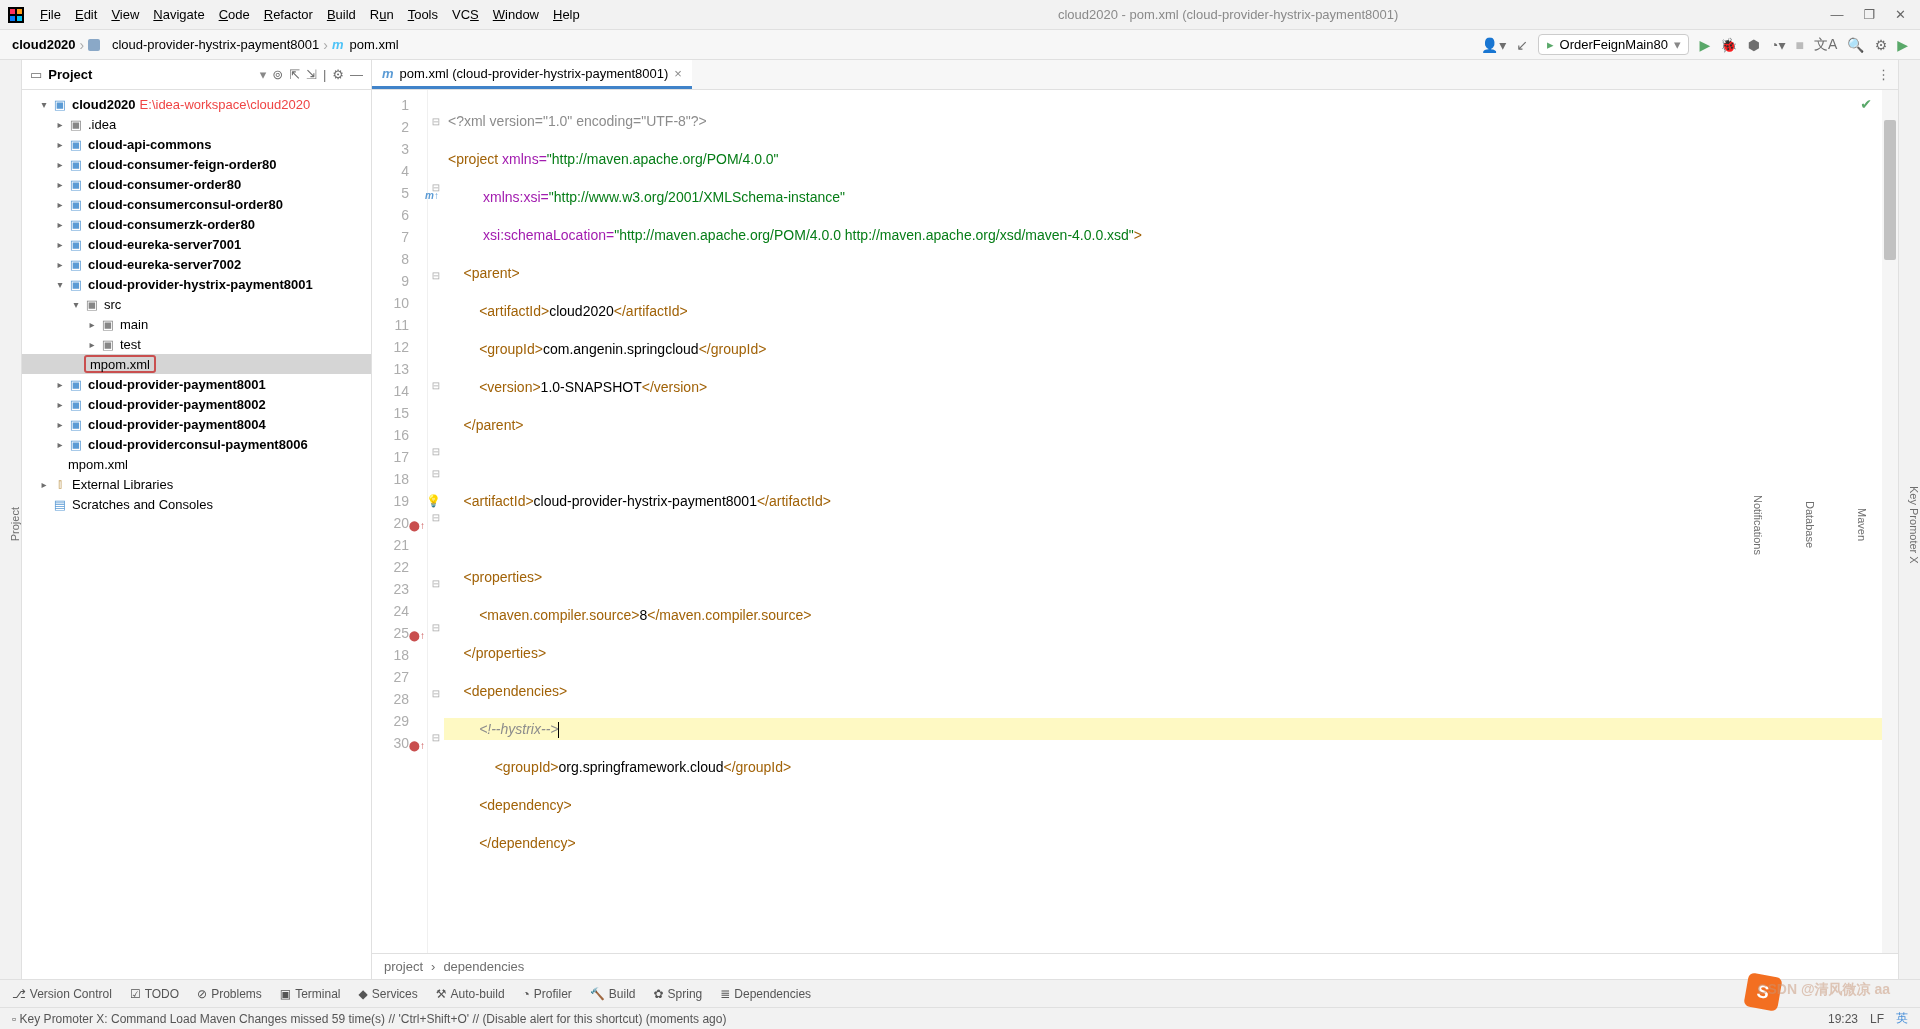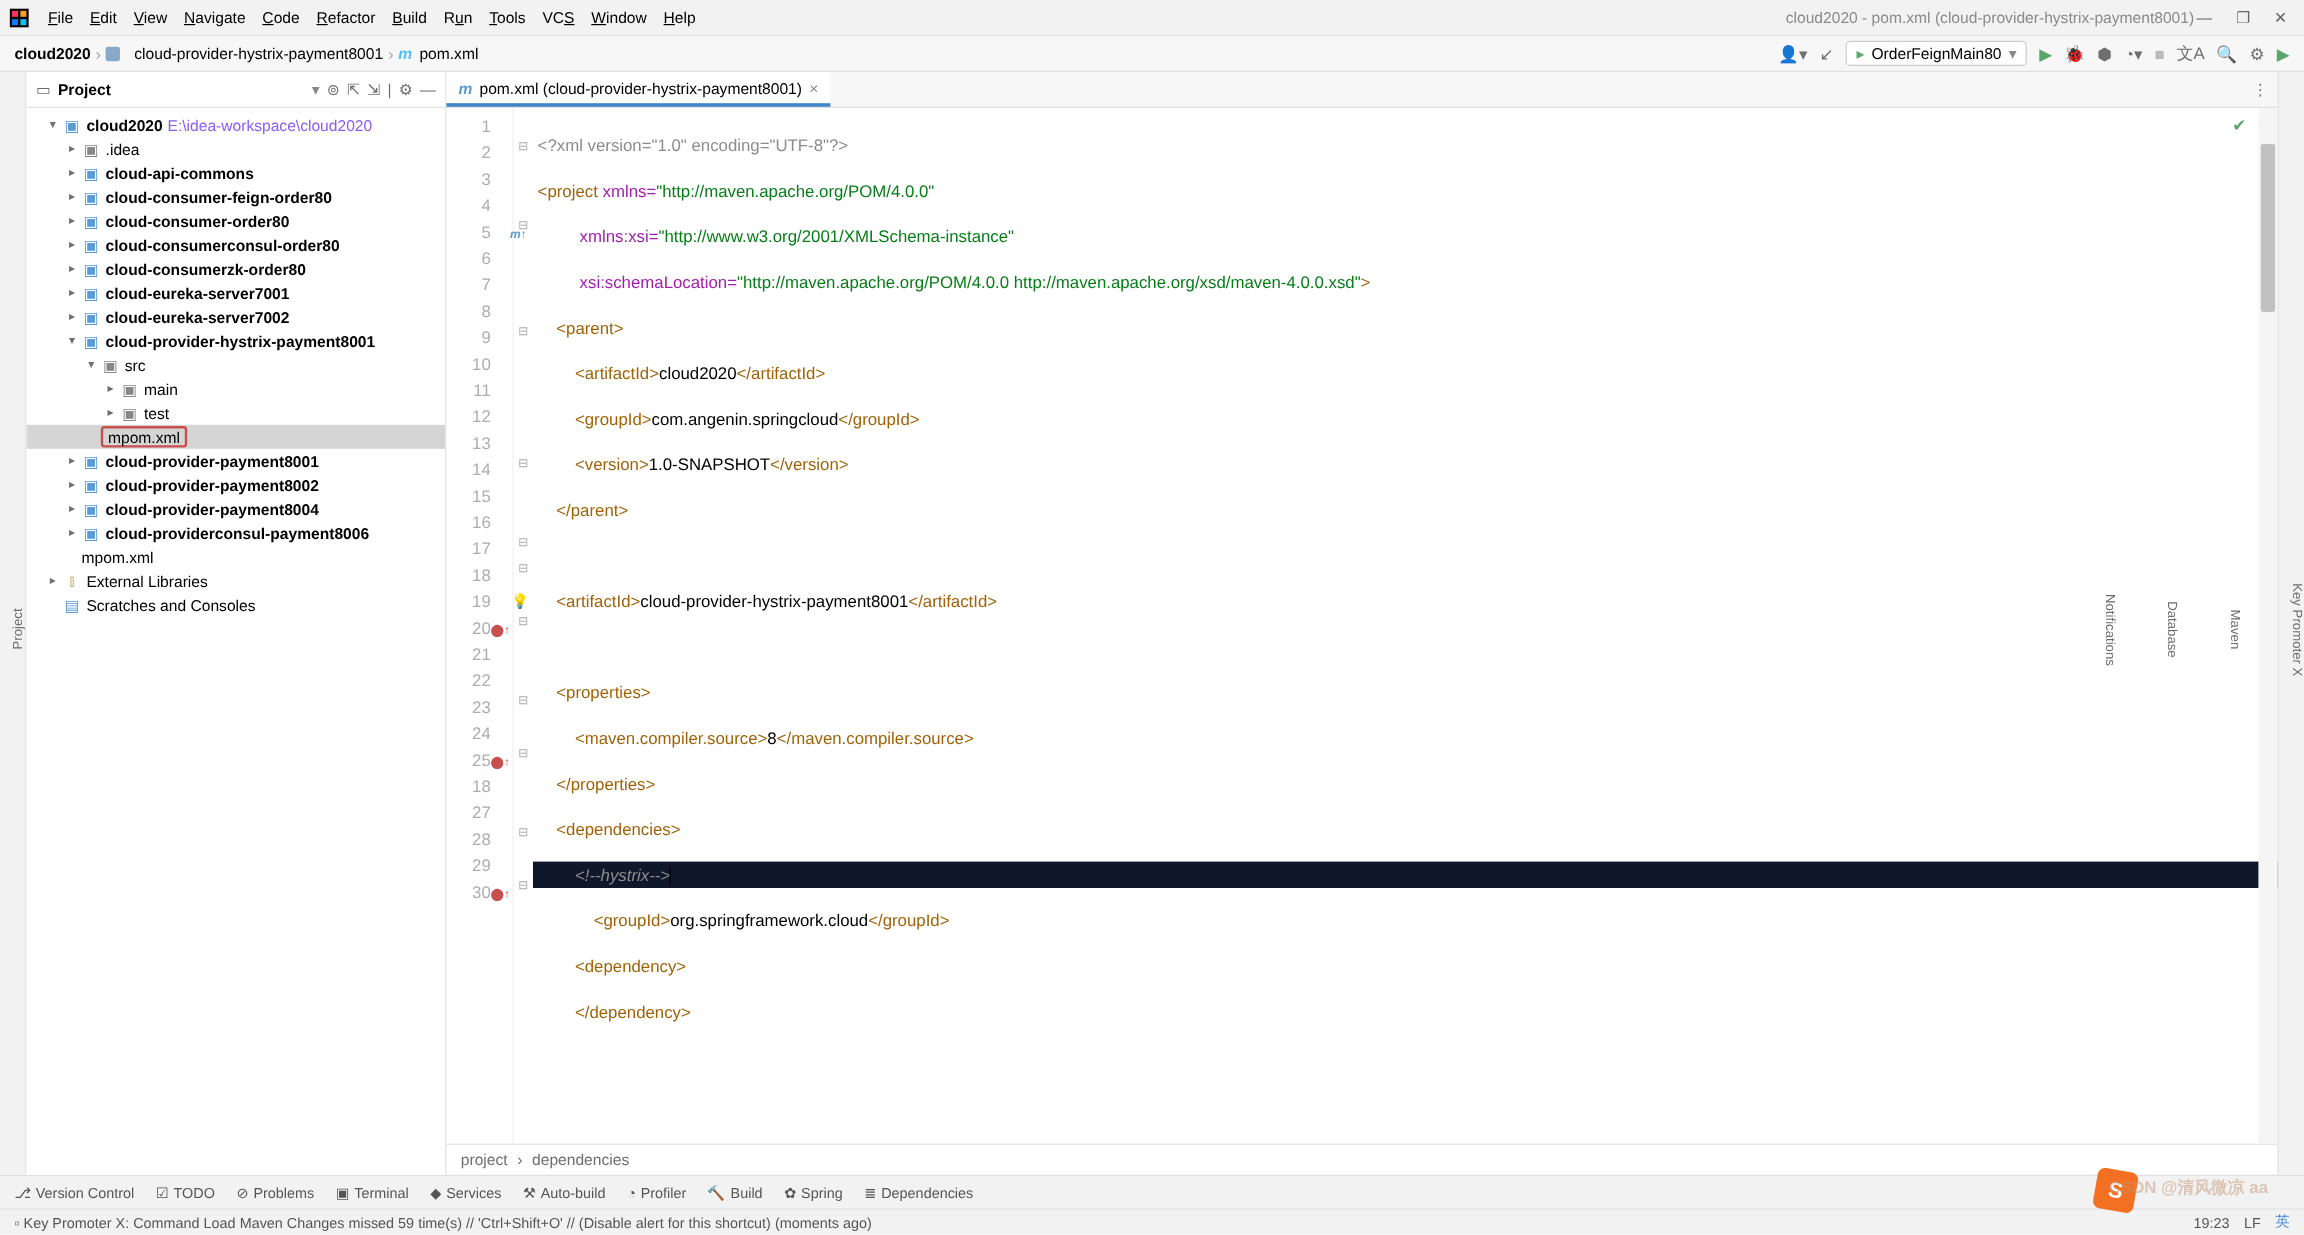--- a/index.html
+++ b/index.html
@@ -1,21 +1,21 @@
 <!DOCTYPE html>
 <html><head>
 <meta charset="utf-8">
 <style>
 * { margin: 0; padding: 0; box-sizing: border-box; font-family: "Segoe UI", Arial, sans-serif; }
 body { background: #fff; color: #000; font-size: 13px; overflow: hidden; width: 1920px; height: 1029px; position: relative; }
 .menubar { height: 30px; display: flex; align-items: center; padding: 0 8px; background: #f2f2f2; border-bottom: 1px solid #e0e0e0; gap: 2px; }
 .menubar .logo { width: 16px; height: 16px; margin-right: 8px; }
 .menubar .menu-item { padding: 4px 6px; cursor: pointer; }
 .menubar .menu-item u { text-decoration: underline; }
-.menubar .title { flex: 1; text-align: right; color: #8a8a8a; margin-left: 40px; }
+.menubar .title { flex: 1; text-align: center; color: #8a8a8a; margin-left: 40px; }
 .menubar .win-controls { display: flex; gap: 20px; padding-right: 6px; }
 .menubar .win-controls span { color: #666; cursor: pointer; }
 .navbar { height: 30px; display: flex; align-items: center; padding: 0 12px; background: #f7f7f7; border-bottom: 1px solid #e0e0e0; }
 .navbar .crumb { display: flex; align-items: center; gap: 4px; }
 .navbar .crumb-sep { margin: 0 4px; color: #aaa; font-size: 14px; }
 .navbar .m-icon { color: #4fc3f7; font-style: italic; font-weight: bold; margin-right: 2px; }
 .navbar .toolbar { margin-left: auto; display: flex; align-items: center; gap: 10px; }
 .navbar .run-config { border: 1px solid #ccc; border-radius: 4px; padding: 2px 8px; display: flex; align-items: center; gap: 6px; background: #fff; }
 .navbar .tool-icon { color: #6e6e6e; cursor: pointer; font-size: 14px; }
 .navbar .run-icon { color: #59a869; }
@@ -29,42 +29,42 @@
 .project-header .label { flex: 1; font-weight: bold; }
 .project-header .hicon { color: #6e6e6e; cursor: pointer; font-size: 13px; }
 .tree { flex: 1; overflow: auto; padding: 4px 0; font-size: 13px; }
 .tree-row { display: flex; align-items: center; height: 20px; padding-right: 6px; white-space: nowrap; cursor: pointer; }
 .tree-row .arrow { width: 16px; text-align: center; color: #6e6e6e; font-size: 10px; }
 .tree-row .ficon { width: 16px; text-align: center; margin-right: 4px; }
 .tree-row .fold { color: #878787; }
 .tree-row .mod { color: #5b9bd5; }
 .tree-row .name { }
 .tree-row .bold { font-weight: bold; }
-.tree-row .path { color: #8b5cf6; margin-left: 4px; text-align: center; }
+.tree-row .path { color: #ef4444; margin-left: 4px; text-align: center; }
 .tree-row.selected { background: #d5d5d5; }
 .tree-row.boxed .box { border: 2px solid #c94f4f; border-radius: 3px; padding: 0 4px; display: inline-flex; align-items: center; height: 18px; }
 .ind1 { padding-left: 30px; } .ind2 { padding-left: 46px; } .ind3 { padding-left: 62px; } .ind0 { padding-left: 14px; }
 .editor-area { flex: 1; display: flex; flex-direction: column; min-width: 0; }
 .tabs { height: 30px; display: flex; align-items: center; border-bottom: 1px solid #e0e0e0; background: #f7f7f7; }
 .tab { height: 100%; display: flex; align-items: center; padding: 0 10px; border-bottom: 3px solid #4083c9; background: #fff; gap: 6px; position: relative; }
 .tab .close { color: #8a8a8a; cursor: pointer; font-size: 13px; }
 .tab-m { color: #5b9bd5; font-style: italic; font-weight: bold; }
 .tabs .menu-dots { margin-left: auto; margin-right: 8px; color: #6e6e6e; cursor: pointer; }
 .editor { flex: 1; display: flex; font-family: "JetBrains Mono", Consolas, monospace; font-size: 14px; position: relative; overflow: hidden; }
 .gutter { width: 56px; background: #fff; border-right: 1px solid #f0f0f0; padding-top: 4px; text-align: right; color: #adadad; }
 .gutter .ln { height: 22px; line-height: 22px; padding-right: 18px; position: relative; }
 .gutter .gicon { position: absolute; right: 2px; top: 3px; font-size: 10px; }
 .gutter .mark-m { color: #5b9bd5; font-style: italic; font-weight: bold; right: -12px; }
 .gutter .mark-up { color: #c94f4f; }
 .fold-strip { width: 16px; padding-top: 4px; }
 .fold-strip .fr { height: 22px; text-align: center; color: #adadad; font-size: 10px; position: relative; }
 .fold-strip .bulb { color: #f0a732; position: absolute; left: -2px; top: 4px; font-size: 12px; }
 .code { flex: 1; padding-top: 4px; white-space: pre; overflow: hidden; }
 .code .cl { height: 22px; line-height: 22px; padding-left: 4px; }
-.code .hl { background: #0f172a; }
+.code .hl { background: #fef9c3; }
 .tag { color: #a16207; } .attr { color: #a21caf; } .str { color: #067d17; } .cmt { color: #8c8c8c; font-style: italic; } .txt { color: #000; } .pi { color: #8c8c8c; }
 .code-status { position: absolute; right: 26px; top: 6px; color: #59a869; font-size: 14px; }
 .scrollbar-track { position: absolute; right: 0; top: 0; bottom: 0; width: 16px; background: #f5f5f5; }
 .scrollbar-thumb { position: absolute; right: 2px; top: 30px; width: 12px; height: 140px; background: #c1c1c1; border-radius: 2px; }
 .breadcrumb-bar { height: 26px; display: flex; align-items: center; padding: 0 12px; border-top: 1px solid #e0e0e0; color: #6e6e6e; gap: 8px; }
 .bottom-tools { height: 28px; display: flex; align-items: center; padding: 0 12px; background: #f2f2f2; border-top: 1px solid #e0e0e0; gap: 18px; font-size: 12px; }
 .bottom-tools .bt { display: flex; align-items: center; gap: 4px; cursor: pointer; color: #555; }
 .statusbar { height: 22px; display: flex; align-items: center; padding: 0 12px; background: #f2f2f2; border-top: 1px solid #e0e0e0; font-size: 12px; color: #555; }
 .statusbar .right { margin-left: auto; display: flex; gap: 12px; align-items: center; }
 .sq { width: 12px; height: 12px; display: inline-block; vertical-align: middle; border-radius: 2px; }

